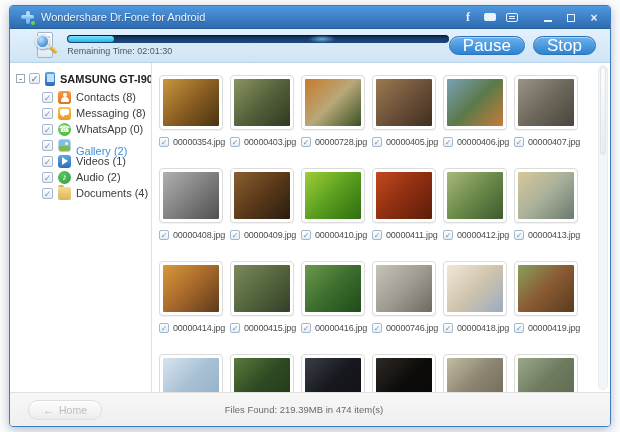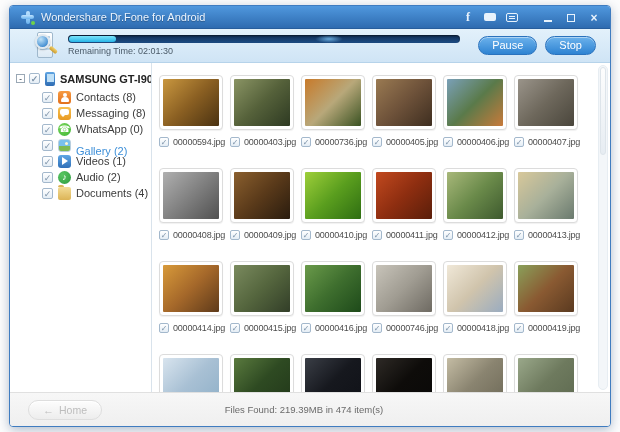--- a/index.html
+++ b/index.html
@@ -53,21 +53,21 @@
   .scan-icon .handle { position:absolute; left:17px; top:16px; width:9px; height:3.5px; background:linear-gradient(#f2cf6a,#c99a2e); border-radius:2px; transform:rotate(40deg); }
   .progress-zone { width:392px; }
   .progress-track { position:relative; height:8px; border-radius:4px; background:linear-gradient(#0f2c52,#1d4d85); box-shadow:inset 0 1px 2px rgba(0,0,0,.5); overflow:hidden; }
   .progress-fill { position:absolute; left:1px; top:1px; bottom:1px; border-radius:3px; background:linear-gradient(#7ae4fb,#27b5e8); }
   .progress-glare { position:absolute; top:0; bottom:0; width:28px; background:radial-gradient(ellipse at center, rgba(130,205,255,.75), rgba(130,205,255,0) 70%); }
   .remaining { margin-top:3px; font-size:9px; color:#4a5a68; }
   .hbtns { margin-left:auto; margin-right:14px; display:flex; gap:8px; }
   .pill-blue {
     min-width:47px; height:19px; padding:0 13px; border-radius:10px;
     background:linear-gradient(#6cb2ec,#2e83d2); border:1px solid #2a72bd;
-    color:#fff; font-size:11px; line-height:17px; text-align:center;
+    color:#fff; font-size:17px; line-height:17px; text-align:center;
     box-shadow:inset 0 1px 0 rgba(255,255,255,.45); cursor:pointer;
     font-family:"Liberation Sans", sans-serif;
   }
 
   
   .main { flex:1 1 auto; display:flex; position:relative; overflow:hidden; background:#fff; }
   .sidebar { flex:0 0 142px; border-right:1px solid #d9e3ec; padding:8px 0 0 6px; overflow:hidden; }
   .srow { display:flex; align-items:center; height:16px; font-size:11px; color:#3c3c3c; cursor:pointer; white-space:nowrap; }
   .srow.device { font-weight:bold; color:#222; height:15px; margin-bottom:3px; }
   .srow.child { margin-left:26px; }
@@ -219,39 +219,39 @@
     </div>
 
     <div class="content">
       <div class="grid" id="gallery-grid">
           <div class="cell">
             <div class="card">
               <div class="thumb" style="background: linear-gradient(135deg, rgb(201, 151, 63), rgb(138, 95, 34), rgb(74, 50, 17));"></div>
             </div>
             <div class="meta">
               <span class="cb">✓</span>
-              <span class="fname">00000594.jpg</span>
+              <span class="fname">00000354.jpg</span>
             </div>
           </div>
           <div class="cell">
             <div class="card">
               <div class="thumb" style="background: linear-gradient(135deg, rgb(138, 148, 100), rgb(85, 97, 58), rgb(46, 58, 34));"></div>
             </div>
             <div class="meta">
               <span class="cb">✓</span>
               <span class="fname">00000403.jpg</span>
             </div>
           </div>
           <div class="cell">
             <div class="card">
               <div class="thumb" style="background: linear-gradient(135deg, rgb(200, 122, 42), rgb(184, 168, 122), rgb(58, 82, 34));"></div>
             </div>
             <div class="meta">
               <span class="cb">✓</span>
-              <span class="fname">00000736.jpg</span>
+              <span class="fname">00000728.jpg</span>
             </div>
           </div>
           <div class="cell">
             <div class="card">
               <div class="thumb" style="background: linear-gradient(135deg, rgb(154, 122, 82), rgb(110, 82, 58), rgb(62, 46, 32));"></div>
             </div>
             <div class="meta">
               <span class="cb">✓</span>
               <span class="fname">00000405.jpg</span>
             </div>

